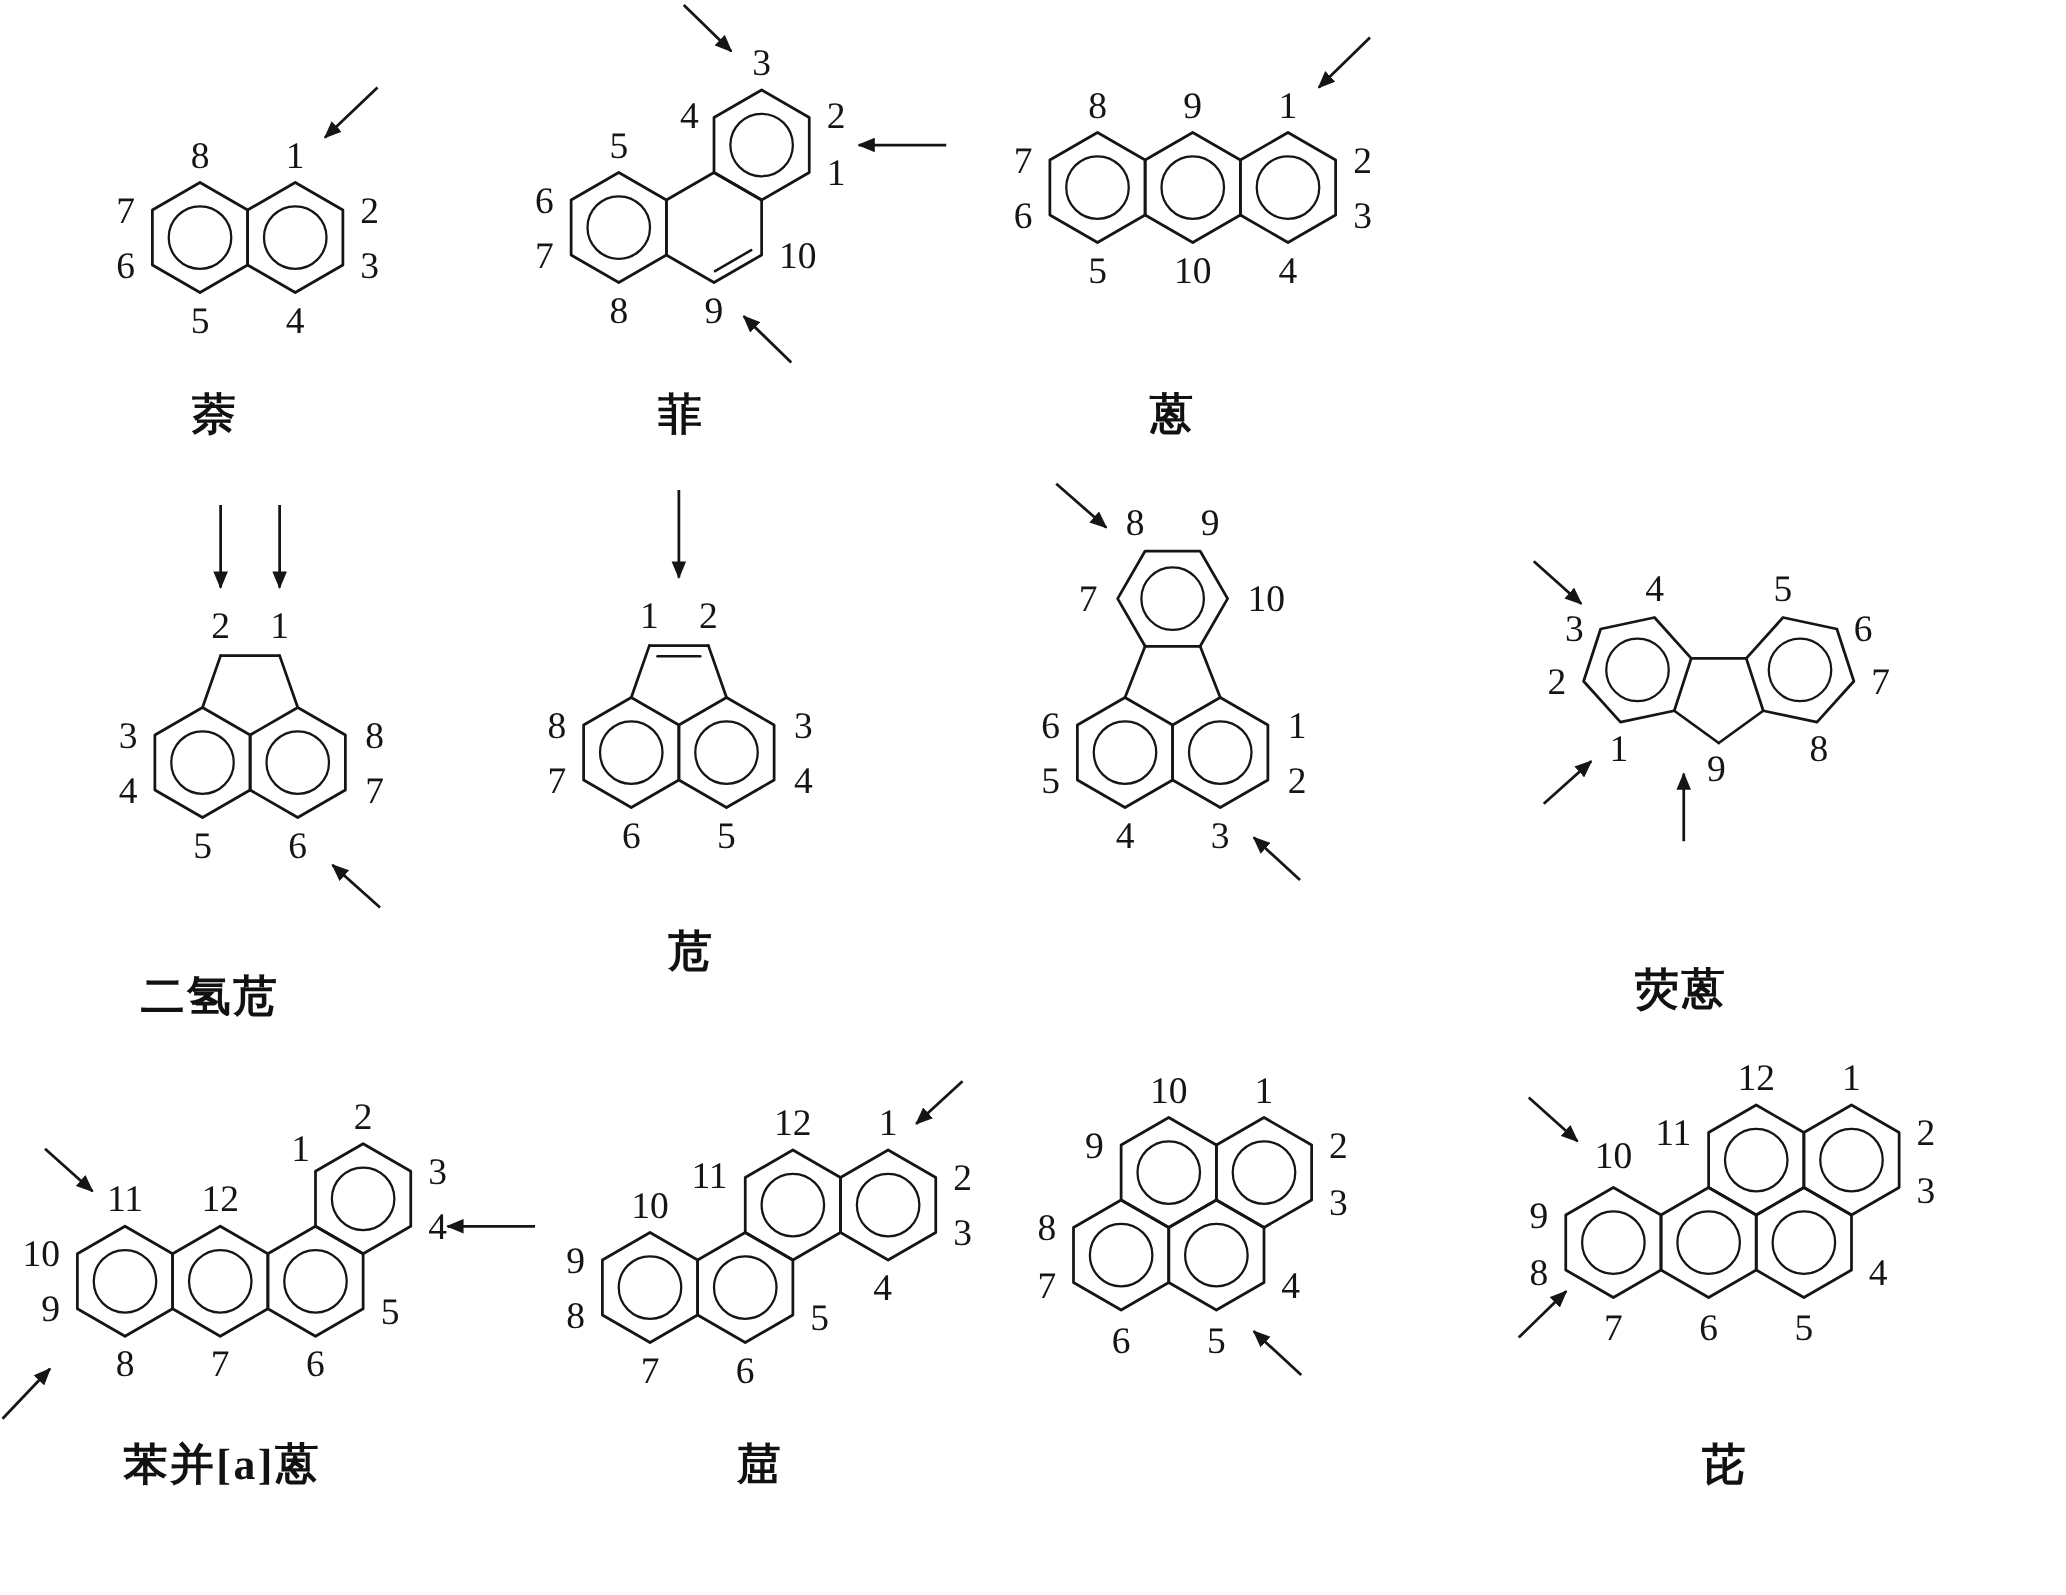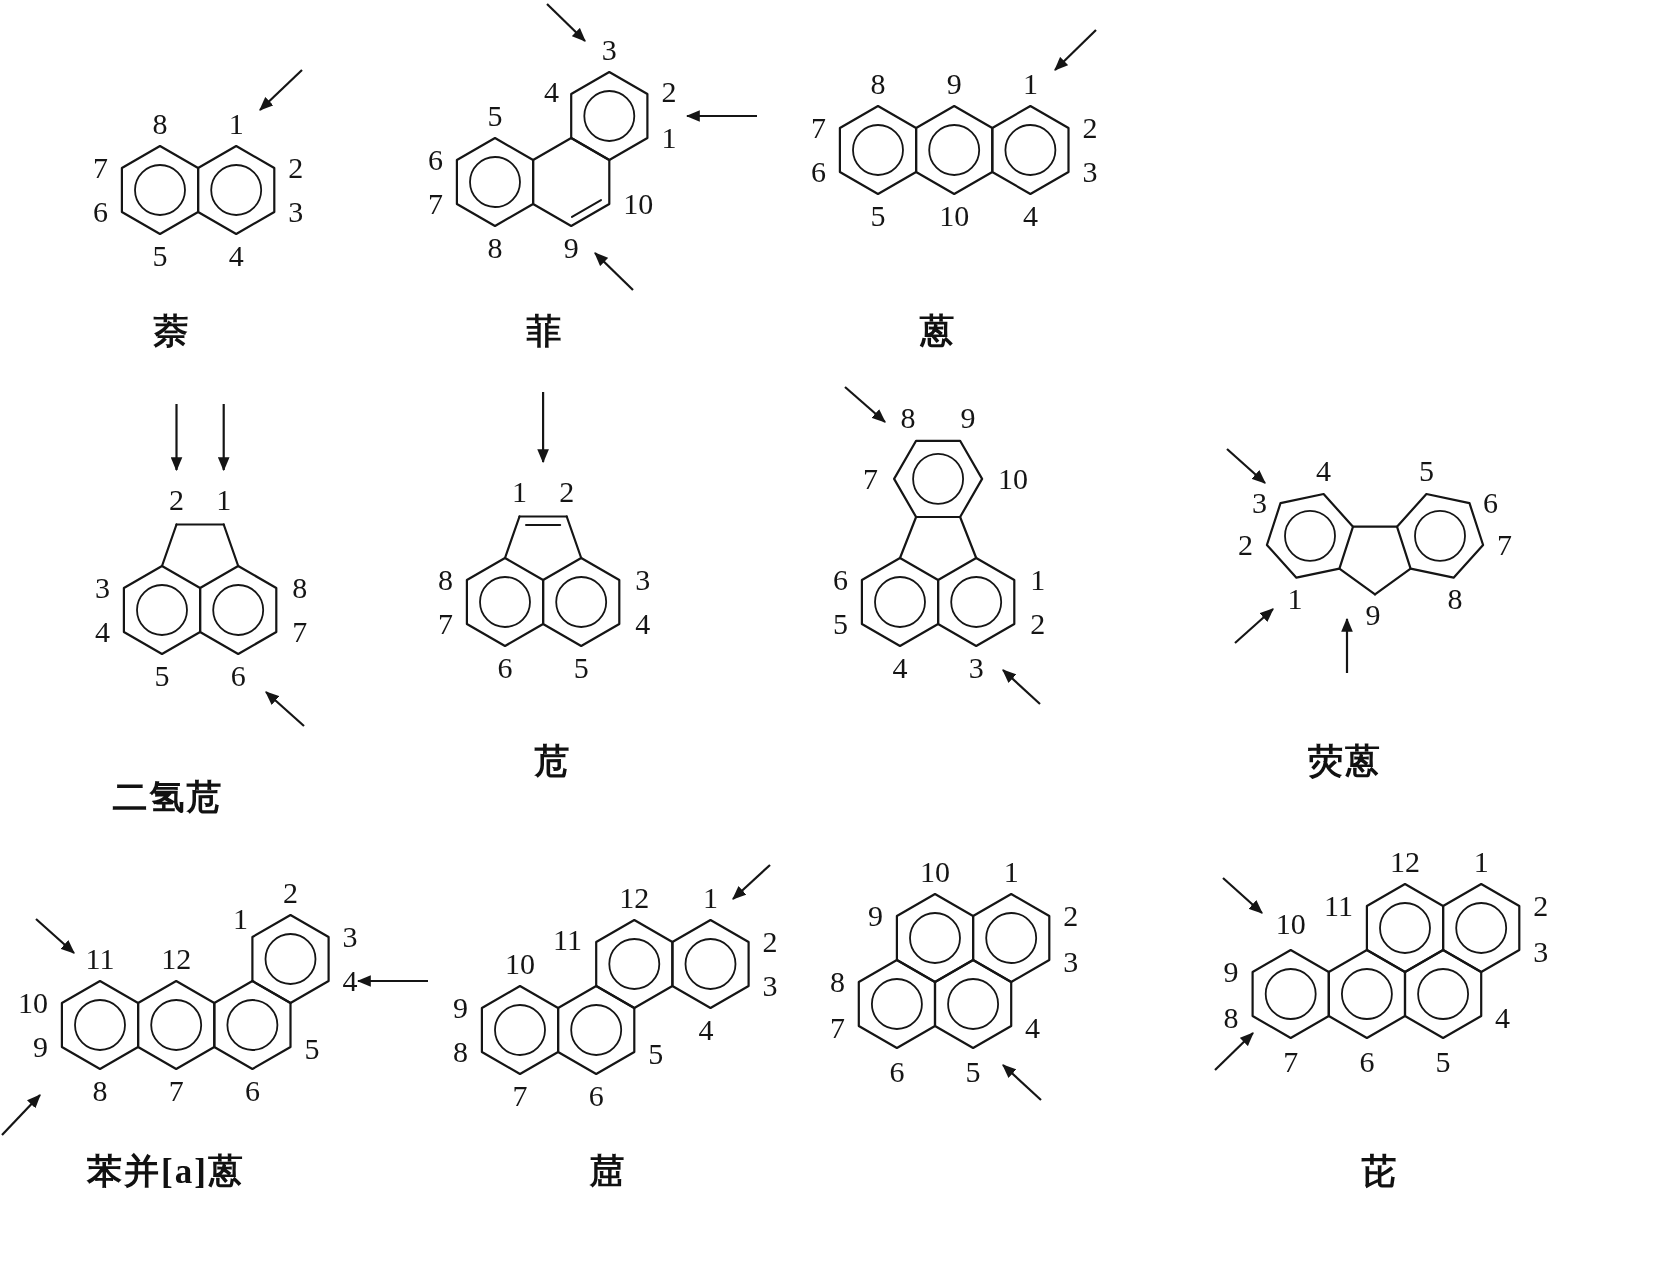--- a/index.html
+++ b/index.html
@@ -170,21 +170,21 @@
   <text text-anchor="middle" x="-51.4" y="-76">4</text>
   <text text-anchor="end" x="-108" y="-44">3</text>
   <text text-anchor="end" x="-122" y="-2">2</text>
   <text text-anchor="middle" x="-80" y="52">1</text>
   <text text-anchor="middle" x="51.4" y="-76">5</text>
   <text text-anchor="start" x="108" y="-44">6</text>
   <text text-anchor="start" x="122" y="-2">7</text>
   <text text-anchor="middle" x="80" y="52">8</text>
   <text text-anchor="middle" x="-2" y="68">9</text>
 </svg>
-<div class="mol-name" style="left:1345px;top:738px">荧蒽</div>
+<div class="mol-name" style="left:1345px;top:768px">荧蒽</div>
 
 <svg class="mol" style="left:-5px;top:845px" width="450" height="310" viewBox="-105 -180 450 310">
   <polygon points="0,-44 38.1,-22 38.1,22 0,44 -38.1,22 -38.1,-22"></polygon>
   <polygon points="76.2,-44 114.3,-22 114.3,22 76.2,44 38.1,22 38.1,-22"></polygon>
   <polygon points="152.4,-44 190.5,-22 190.5,22 152.4,44 114.3,22 114.3,-22"></polygon>
   <polygon points="190.5,-110 228.6,-88 228.6,-44 190.5,-22 152.4,-44 152.4,-88"></polygon>
   <circle cx="0" cy="0" r="25"></circle>
   <circle cx="76.2" cy="0" r="25"></circle>
   <circle cx="152.4" cy="0" r="25"></circle>
   <circle cx="190.5" cy="-66" r="25"></circle>
@@ -197,21 +197,21 @@
   <text text-anchor="middle" x="190.5" y="-122">2</text>
   <text text-anchor="start" x="242.6" y="-78">3</text>
   <text text-anchor="start" x="242.6" y="-34">4</text>
   <text text-anchor="start" x="204.5" y="34">5</text>
   <text text-anchor="middle" x="152.4" y="76">6</text>
   <text text-anchor="middle" x="76.2" y="76">7</text>
   <text text-anchor="middle" x="0" y="76">8</text>
   <text text-anchor="end" x="-52" y="32">9</text>
   <text text-anchor="end" x="-52" y="-12">10</text>
 </svg>
-<div class="mol-name" style="left:166px;top:1148px">苯并[a]蒽</div>
+<div class="mol-name" style="left:178px;top:1148px">苯并[a]蒽</div>
 
 <svg class="mol" style="left:410px;top:855px" width="410" height="295" viewBox="-110 -175 410 295">
   <polygon points="0,-44 38.1,-22 38.1,22 0,44 -38.1,22 -38.1,-22"></polygon>
   <polygon points="76.2,-44 114.3,-22 114.3,22 76.2,44 38.1,22 38.1,-22"></polygon>
   <polygon points="114.3,-110 152.4,-88 152.4,-44 114.3,-22 76.2,-44 76.2,-88"></polygon>
   <polygon points="190.5,-110 228.6,-88 228.6,-44 190.5,-22 152.4,-44 152.4,-88"></polygon>
   <circle cx="0" cy="0" r="25"></circle>
   <circle cx="76.2" cy="0" r="25"></circle>
   <circle cx="114.3" cy="-66" r="25"></circle>
   <circle cx="190.5" cy="-66" r="25"></circle>

